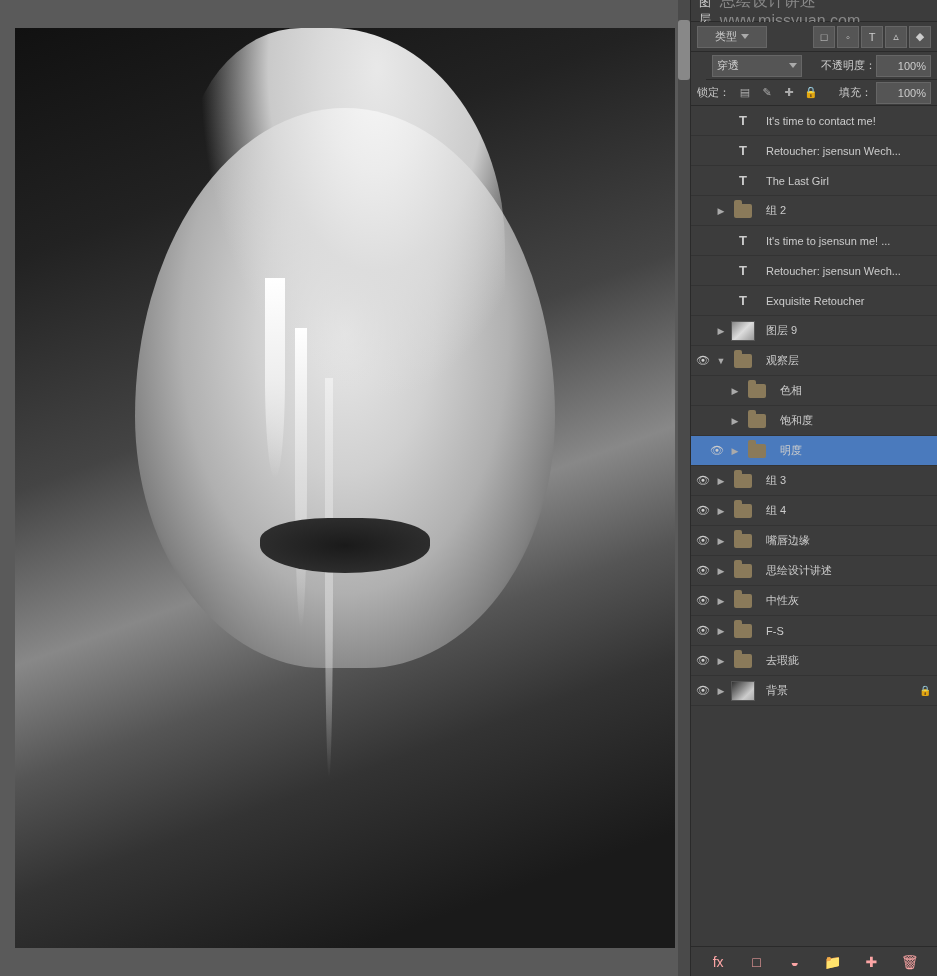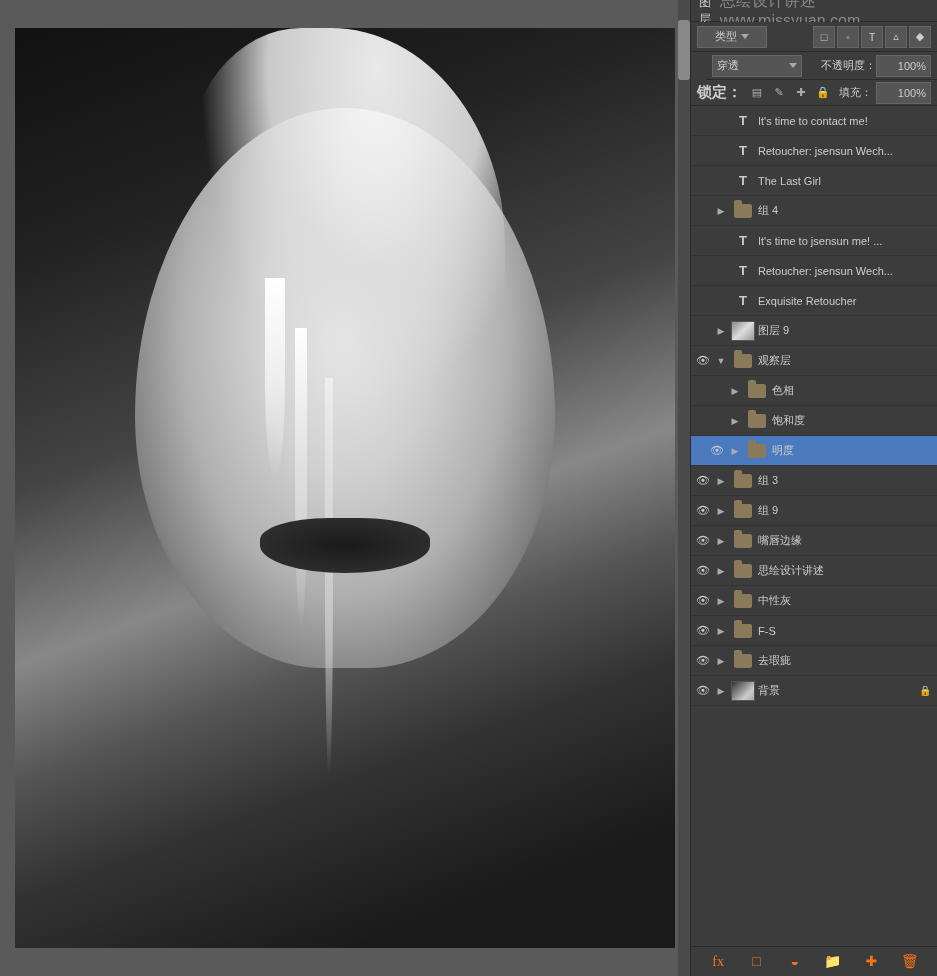--- a/index.html
+++ b/index.html
@@ -262,23 +262,22 @@
     .lock-row {
       height: 26px;
       display: flex;
       align-items: center;
       padding: 0 6px;
       gap: 6px;
       border-bottom: 1px solid #2a2a2a;
     }
 
     .lock-label {
-      font-size: 15px;
-      color: #ccc;
-      font-weight: bold;
+      font-size: 11px;
+      color: #ccc;
     }
 
     .lock-icons {
       display: flex;
       gap: 4px;
     }
 
     .lock-icon {
       width: 18px;
       height: 18px;
@@ -401,20 +400,21 @@
       background: linear-gradient(135deg, #888 0%, #ddd 50%, #999 100%);
     }
 
     .layer-name {
       flex: 1;
       font-size: 11px;
       color: #ccc;
       white-space: nowrap;
       overflow: hidden;
       text-overflow: ellipsis;
+      margin-left: 8px;
     }
 
     .layer-lock-icon {
       width: 14px;
       height: 14px;
       display: flex;
       align-items: center;
       justify-content: center;
       font-size: 10px;
       color: #888;
@@ -462,23 +462,22 @@
       padding: 0 8px;
     }
 
     .bottom-btn {
       width: 22px;
       height: 22px;
       display: flex;
       align-items: center;
       justify-content: center;
       font-size: 14px;
-      color: #f97316;
-      cursor: pointer;
-      font-family: Liberation Serif, serif;
+      color: #fca5a5;
+      cursor: pointer;
     }
 
     
     .drop-arrow {
       width: 0;
       height: 0;
       border-left: 4px solid transparent;
       border-right: 4px solid transparent;
       border-top: 5px solid #aaa;
       display: inline-block;
@@ -575,21 +574,21 @@
           <span class="t-icon">T</span>
         </div>
         <div class="layer-name">The Last Girl</div>
       </div>
       <div class="layer-item">
         <div class="layer-eye"></div>
         <div class="layer-expand">▶</div>
         <div class="layer-icon">
           <div class="folder-icon"></div>
         </div>
-        <div class="layer-name">组 4</div>
+        <div class="layer-name">组 2</div>
       </div>
       <div class="layer-item">
         <div class="layer-eye"></div>
         <div style="width: 14px;"></div>
         <div class="layer-icon">
           <span class="t-icon">T</span>
         </div>
         <div class="layer-name">It's time to jsensun me! ...</div>
       </div>
       <div class="layer-item">
@@ -657,21 +656,21 @@
           <div class="folder-icon"></div>
         </div>
         <div class="layer-name">组 3</div>
       </div>
       <div class="layer-item">
         <div class="layer-eye layer-eye-visible">👁</div>
         <div class="layer-expand">▶</div>
         <div class="layer-icon">
           <div class="folder-icon"></div>
         </div>
-        <div class="layer-name">组 9</div>
+        <div class="layer-name">组 4</div>
       </div>
       <div class="layer-item">
         <div class="layer-eye layer-eye-visible">👁</div>
         <div class="layer-expand">▶</div>
         <div class="layer-icon">
           <div class="folder-icon"></div>
         </div>
         <div class="layer-name">嘴唇边缘</div>
       </div>
       <div class="layer-item">

